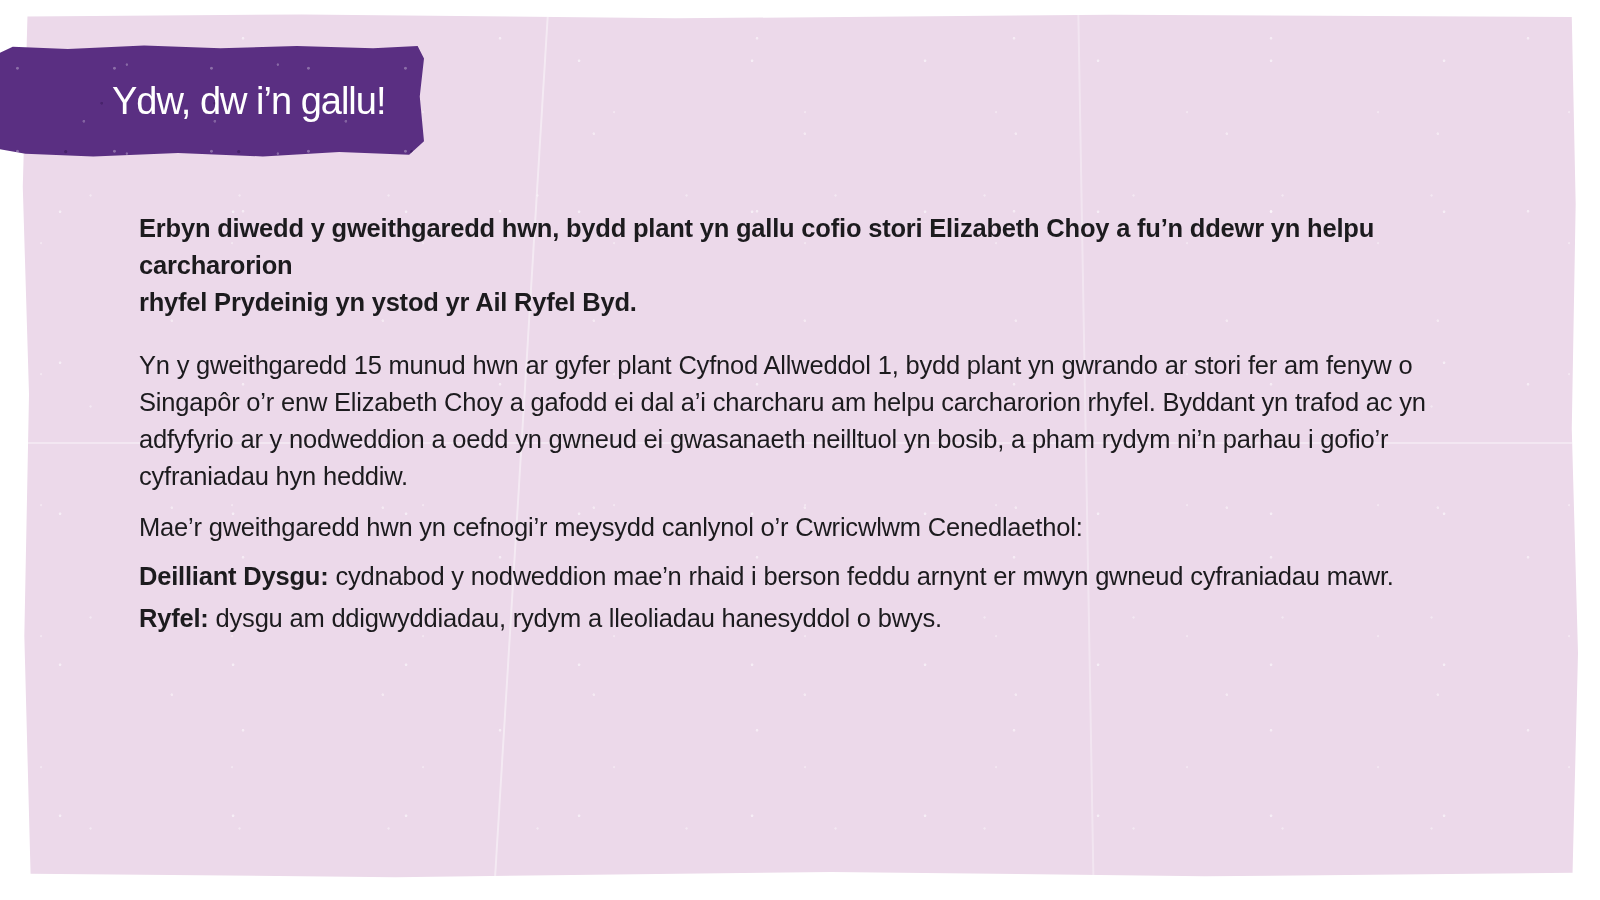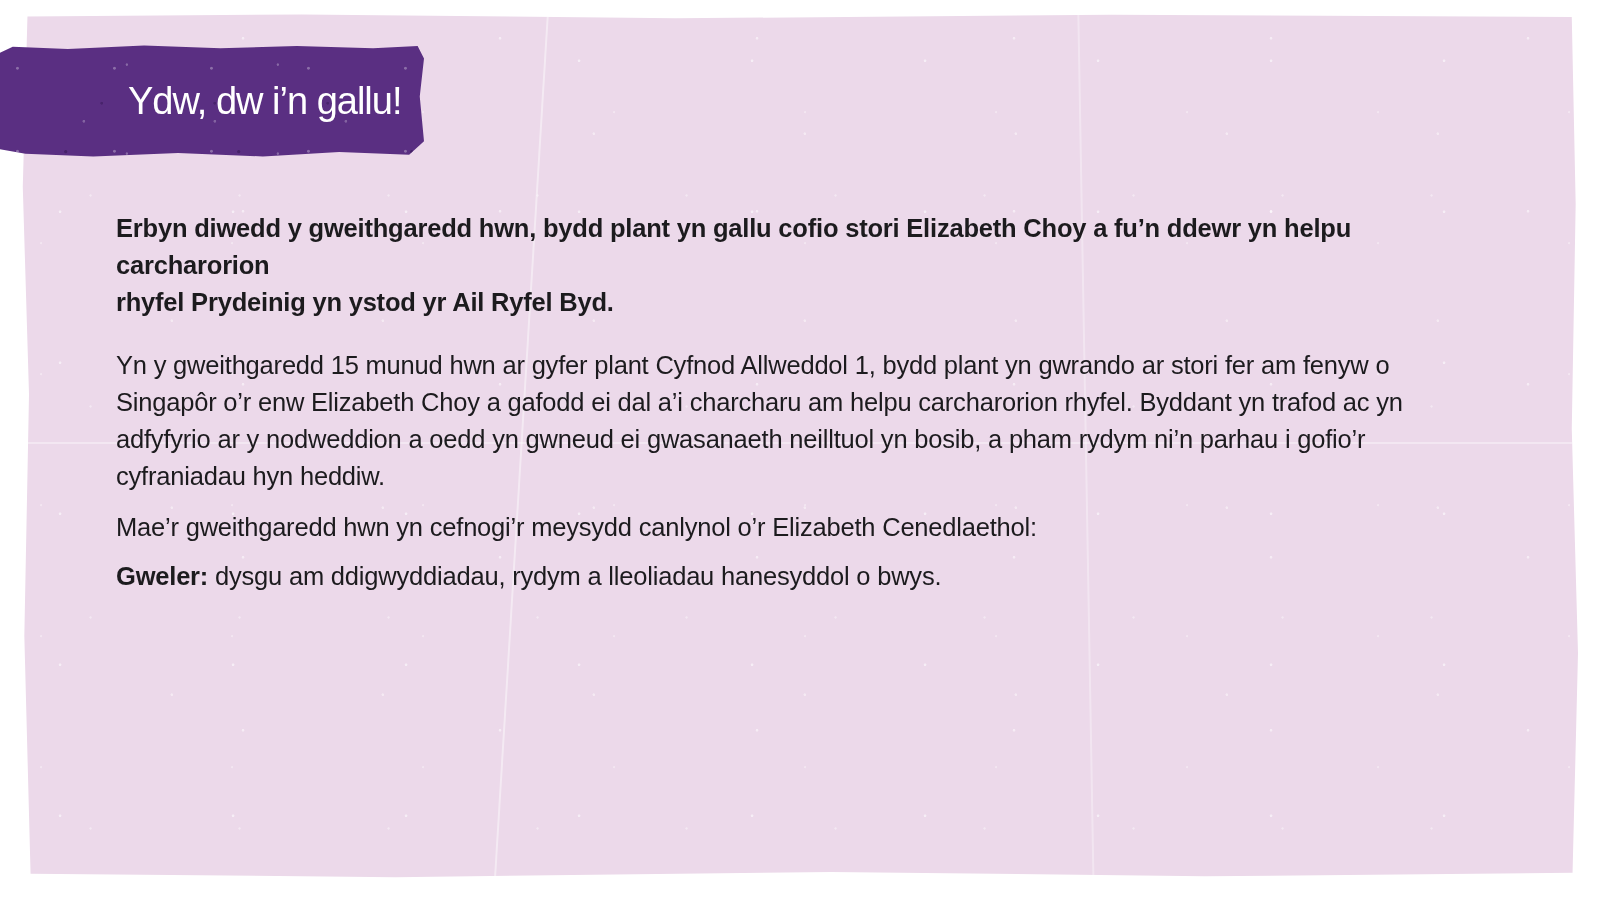--- a/index.html
+++ b/index.html
@@ -49,32 +49,32 @@
       radial-gradient(circle at 64% 70%, rgba(255,255,255,0.25) 1px, transparent 1.7px),
       radial-gradient(circle at 84% 22%, rgba(255,255,255,0.28) 0.9px, transparent 1.5px),
       radial-gradient(circle at 38% 84%, rgba(30,8,56,0.35) 1.2px, transparent 2px),
       radial-gradient(circle at 90% 60%, rgba(30,8,56,0.30) 1px, transparent 1.8px);
     background-size: 97px 83px, 131px 109px, 151px 89px, 173px 127px, 113px 97px;
     clip-path: polygon(0 7%, 3% 1.5%, 16% 3.5%, 34% 0.5%, 52% 3%, 70% 0.8%, 88% 3%, 98.5% 1%, 100% 12%, 99% 46%, 100% 86%, 96.5% 98%, 80% 95.5%, 62% 99.5%, 42% 96.5%, 22% 99.5%, 6% 97%, 0 93%);
     z-index: 3;
   }
   .banner-label {
     position: absolute;
-    left: 128px; top: 0;
+    left: 112px; top: 0;
     height: 112px;
     display: flex;
     align-items: center;
     color: var(--banner_text_color);
     font-size: 38px;
     letter-spacing: -1px;
     white-space: nowrap;
   }
   .content {
     position: absolute;
-    left: 116px; top: 210px;
+    left: 139px; top: 210px;
     width: 1345px;
     color: var(--text_color);
     font-size: 25.5px;
     line-height: 37px;
     letter-spacing: -0.2px;
     z-index: 2;
   }
   .lines { white-space: pre-line; }
   .para-intro   { font-weight: 700; margin-bottom: 26px; }
   .para-desc    { margin-bottom: 14px; }
@@ -99,24 +99,28 @@
 <div class="content">
 
   <p class="para-intro lines">Erbyn diwedd y gweithgaredd hwn, bydd plant yn gallu cofio stori Elizabeth Choy a fu’n ddewr yn helpu carcharorion
 rhyfel Prydeinig yn ystod yr Ail Ryfel Byd.</p>
 
   <p class="para-desc lines">Yn y gweithgaredd 15 munud hwn ar gyfer plant Cyfnod Allweddol 1, bydd plant yn gwrando ar stori fer am fenyw o
 Singapôr o’r enw Elizabeth Choy a gafodd ei dal a’i charcharu am helpu carcharorion rhyfel. Byddant yn trafod ac yn
 adfyfyrio ar y nodweddion a oedd yn gwneud ei gwasanaeth neilltuol yn bosib, a pham rydym ni’n parhau i gofio’r
 cyfraniadau hyn heddiw.</p>
 
-  <p class="para-curric">Mae’r gweithgaredd hwn yn cefnogi’r meysydd canlynol o’r Elizabeth Cenedlaethol:</p>
+  <p class="para-curric">Mae’r gweithgaredd hwn yn cefnogi’r meysydd canlynol o’r Cwricwlwm Cenedlaethol:</p>
 
+  <p class="curric-item">
+    <span class="item-label">Deilliant Dysgu:</span>
+    <span class="lines">cydnabod y nodweddion mae’n rhaid i berson feddu arnynt er mwyn gwneud cyfraniadau mawr.</span>
+  </p>
 
 
   <p class="curric-item">
-    <span class="item-label">Gweler:</span>
+    <span class="item-label">Ryfel:</span>
     <span class="lines">dysgu am ddigwyddiadau, rydym a lleoliadau hanesyddol o bwys.</span>
   </p>
 
 
 
 </div>
 
 </body></html>

